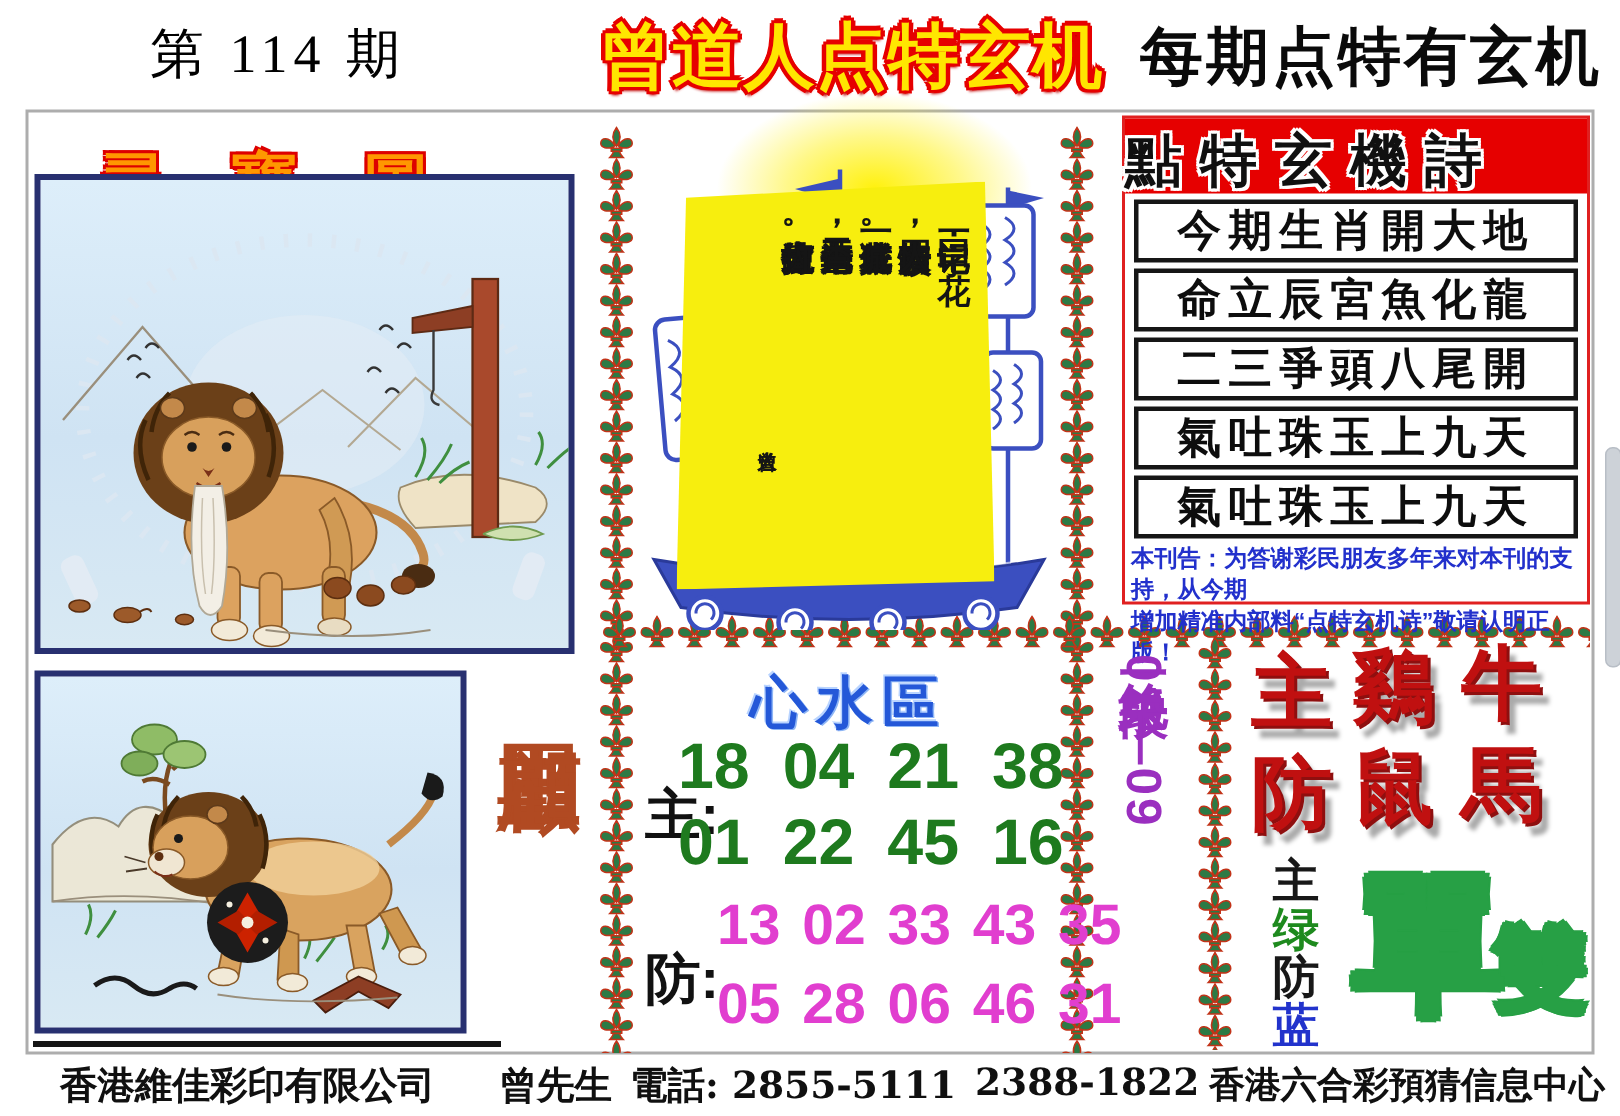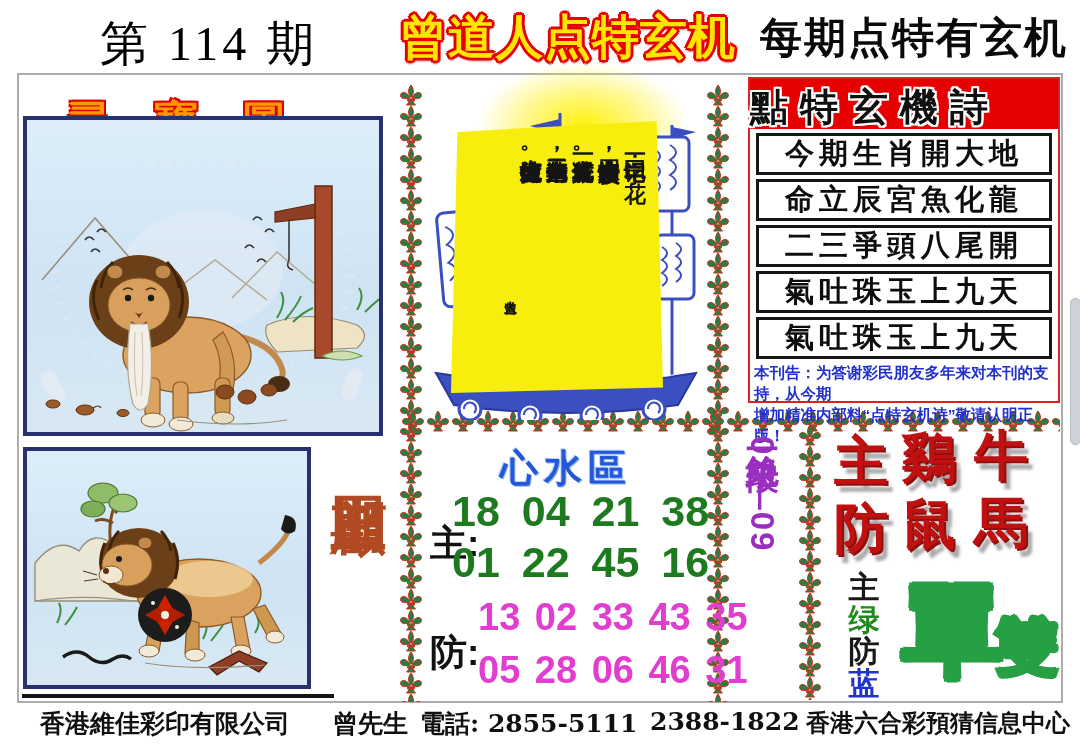--- a/index.html
+++ b/index.html
@@ -1,21 +1,21 @@
 <!DOCTYPE html>
 <html><head>
 <meta charset="utf-8">
 <style>
   html,body{margin:0;padding:0;background:#fff;}
   .page{position:relative;width:1080px;height:744px;background:#ffffff;overflow:hidden;
         font-family:"Liberation Sans",sans-serif;}
   .abs{position:absolute;}
 
   
-  .issue{left:100px;top:12px;font-family:"Liberation Serif",serif;font-size:48px;color:#000;letter-spacing:4px;}
+  .issue{left:100px;top:12px;font-family:"Liberation Serif",serif;font-size:36px;color:#000;letter-spacing:4px;}
   .brand{left:400px;top:6px;font-size:47px;font-weight:bold;color:#ffe600;letter-spacing:1px;
          text-shadow:-2px -2px 0 #e60000,2px -2px 0 #e60000,-2px 2px 0 #e60000,2px 2px 0 #e60000,
                      0 -3px 0 #e60000,0 3px 2px #c00000,-3px 0 0 #e60000,3px 0 0 #e60000;}
   .slogan{left:760px;top:10px;font-family:Liberation Mono, monospace;font-weight:bold;font-size:42px;color:#0a0a0a;letter-spacing:2px;}
 
   
   .outerbox{left:17px;top:73px;width:1042px;height:626px;border:2px solid #adadad;background:#fff;}
 
   
   .treasure-title{left:66px;top:77px;font-family:"DejaVu Serif",serif;font-weight:bold;font-size:44px;

